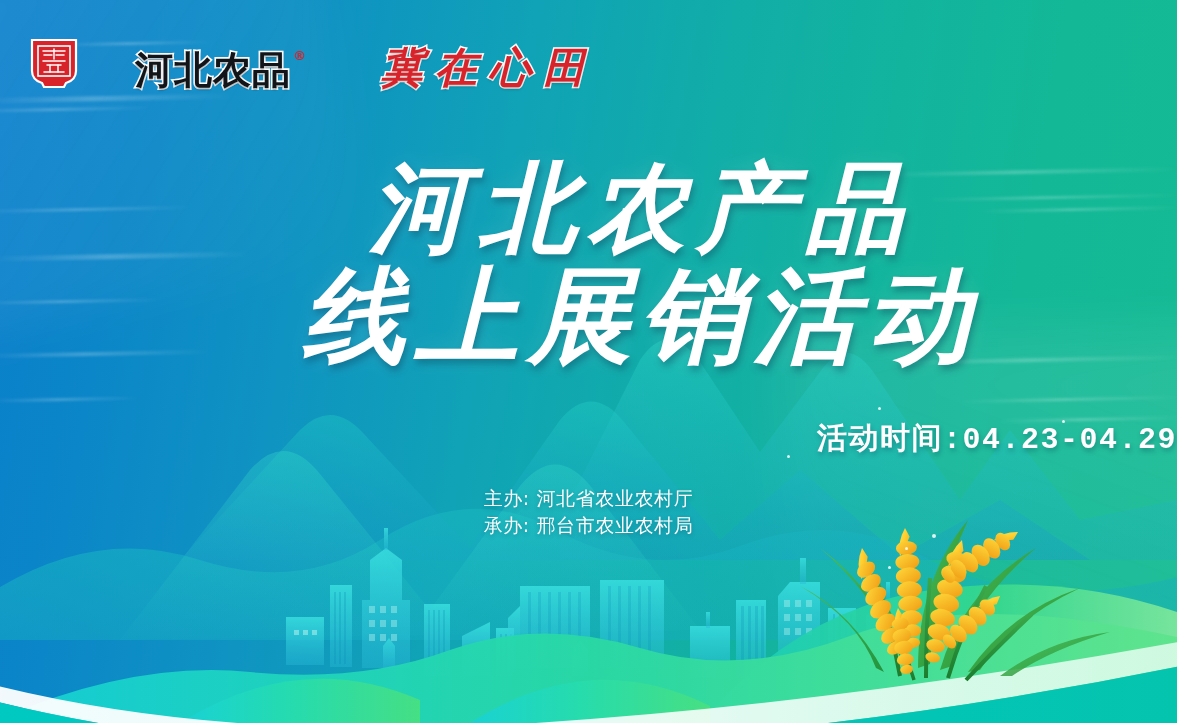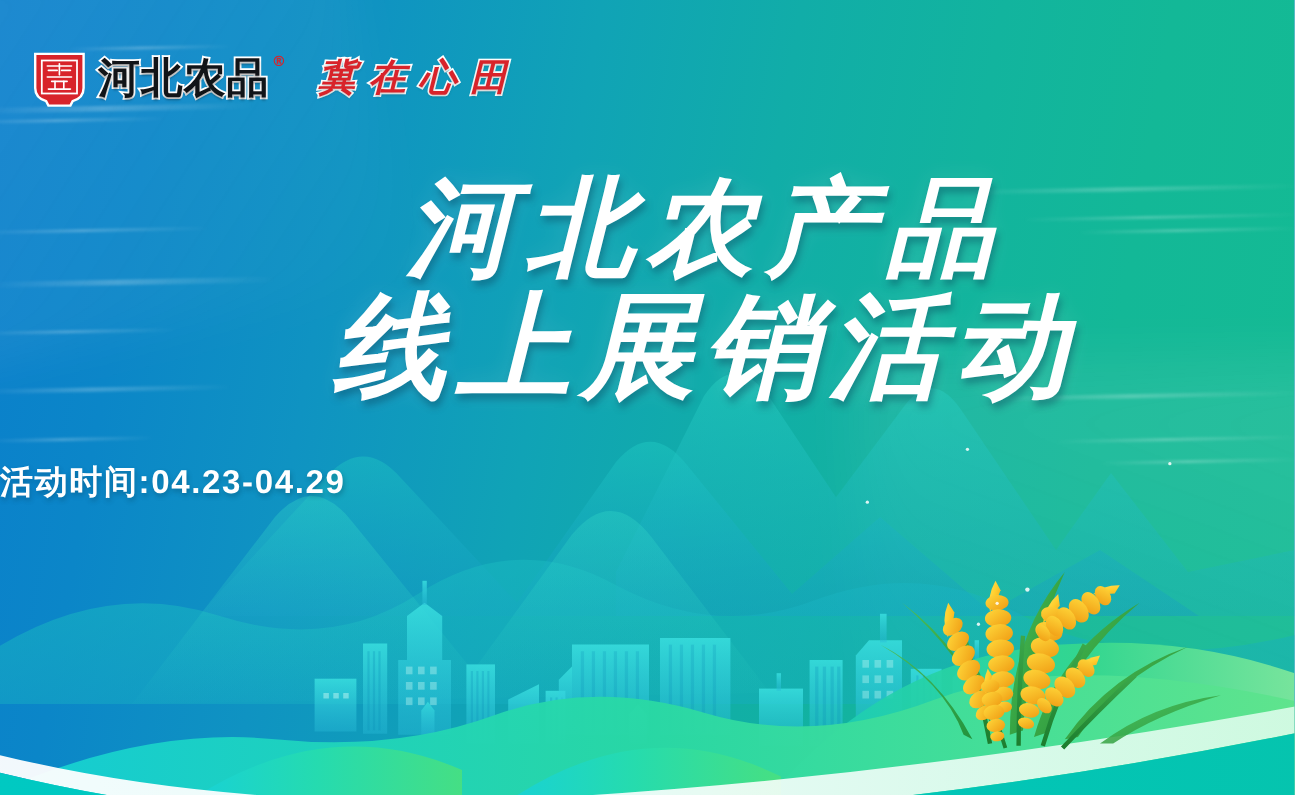--- a/index.html
+++ b/index.html
@@ -88,24 +88,25 @@
     position: absolute;
     left: 0; top: 0;
     width: 1177px; height: 723px;
     display: block;
   }
 
   
   .logo-row {
     position: absolute;
     left: 28px;
-    top: 43px;
+    top: 33px;
     display: flex;
-    align-items: center;
+    align-items: flex-end;
     height: 56px;
+    gap: 46px;
   }
   .logo-mark {
     width: 52px;
     height: 54px;
     flex: 0 0 auto;
     margin-right: 9px;
   }
   .logo-word {
     position: relative;
     font-family: "DejaVu Sans", "Liberation Sans", sans-serif;
@@ -124,21 +125,21 @@
     top: -2px;
     font-size: 13px;
     font-weight: 700;
     color: #d8232a;
     -webkit-text-stroke: 0;
     text-shadow: none;
   }
   .slogan {
     margin-left: 44px;
     font-family: "DejaVu Sans", "Liberation Sans", sans-serif;
-    font-size: 34px;
+    font-size: 42px;
     font-weight: 700;
     line-height: 1;
     color: #d8232a;
     letter-spacing: 12px;
     font-style: italic;
     -webkit-text-stroke: 3px #ffffff;
     paint-order: stroke fill;
     text-shadow: 0 2px 3px rgba(0,0,0,0.22);
   }
 
@@ -173,22 +174,22 @@
     text-indent: 9px;
     margin-top: 4px;
     font-family: Liberation Serif, serif;
   }
 
   .date-line {
     position: absolute;
     left: 0;
     top: 418px;
     width: 1177px;
-    text-align: left;
-    font-family: Liberation Sans, sans-serif;
+    text-align: right;
+    font-family: Liberation Mono, monospace;
     font-size: 30px;
     font-weight: 700;
     color: #ffffff;
     letter-spacing: 1.5px;
     text-shadow: 1px 3px 5px rgba(0,55,80,0.33);
   }
 
   .org-block {
     position: absolute;
     left: 0;
@@ -568,14 +569,18 @@
     <div class="slogan">冀在心田</div>
   </div>
 
   <div class="headline">
     <div class="title-line title-1">河北农产品</div>
     <div class="title-line title-2">线上展销活动</div>
   </div>
 
   <div class="date-line">活动时间:04.23-04.29</div>
 
+  <div class="org-block">
+    <span class="org-line">主办: 河北省农业农村厅</span>
+    <span class="org-line">承办: 邢台市农业农村局</span>
+  </div>
 
 </div>
 
 </body></html>

